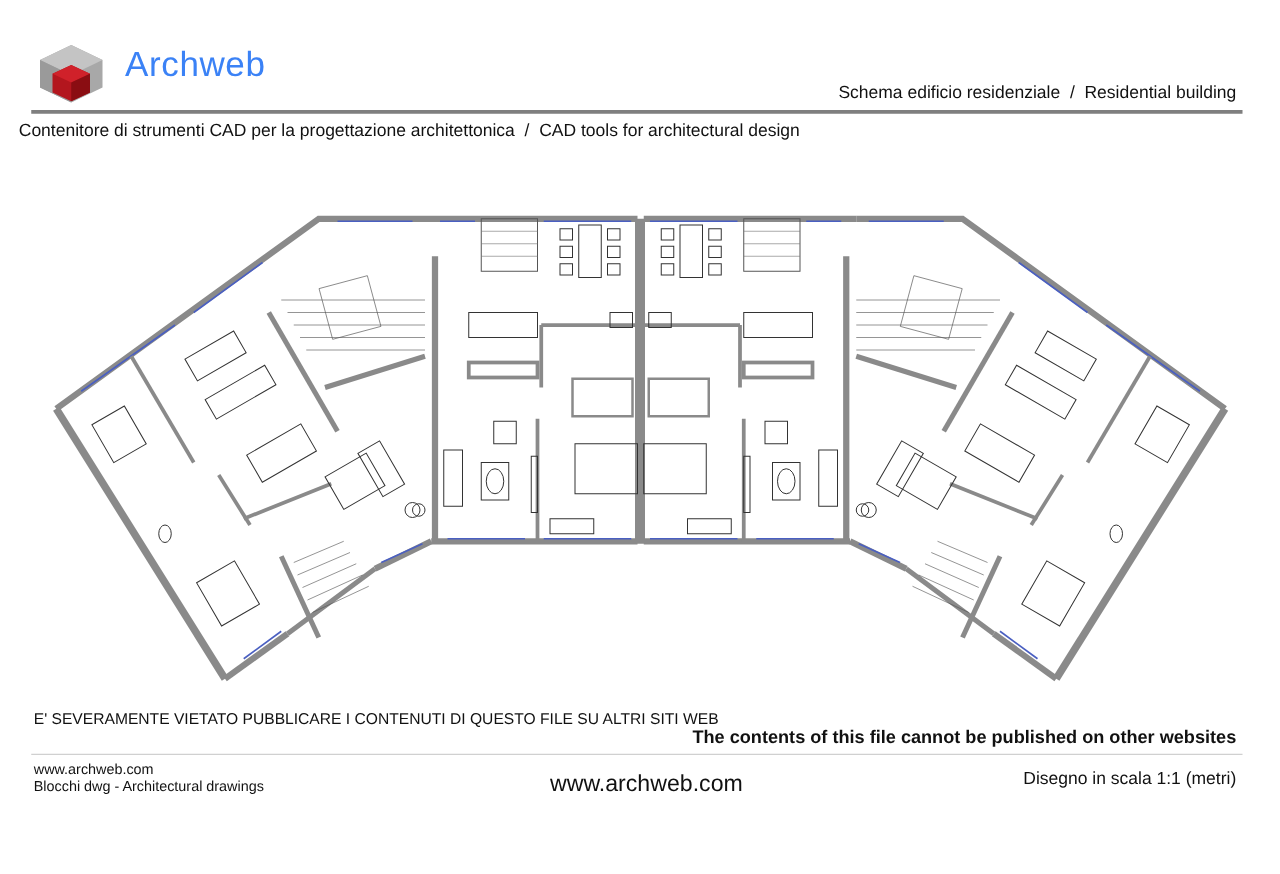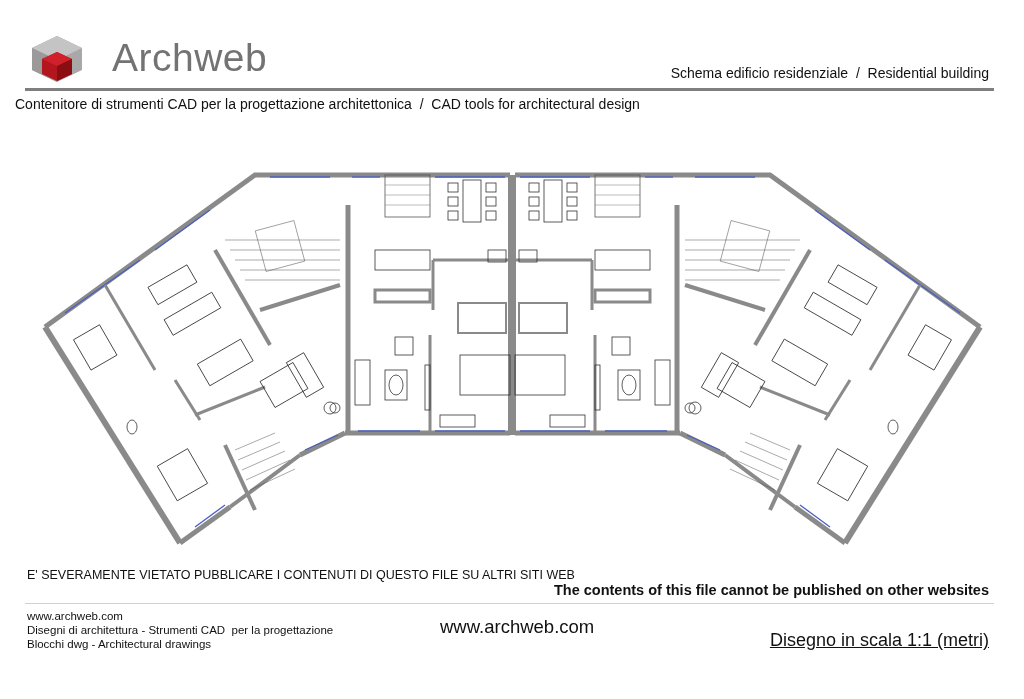--- a/index.html
+++ b/index.html
@@ -1,28 +1,28 @@
 <!DOCTYPE html>
 <html><head>
 <meta charset="utf-8">
 <style>
   html,body{margin:0;padding:0;background:#fff;}
   body{width:1024px;height:699px;position:relative;overflow:hidden;font-family:"Liberation Sans",sans-serif;color:#111;}
   .abs{position:absolute;}
-  .logo-title{left:112px;top:36px;font-size:39px;letter-spacing:0.5px;color:#737373;}
+  .logo-title{left:100px;top:36px;font-size:28px;letter-spacing:0.5px;color:#3b82f6;}
   .header-right{right:35px;top:65px;font-size:14px;margin-left:16px;}
   .rule-top{left:25px;top:88px;width:969px;height:3px;background:#7f7f7f;}
   .subtitle{left:15px;top:96px;font-size:14px;}
   .plan{left:40px;top:165px;}
   .warn-it{left:27px;top:568px;font-size:12.5px;}
   .warn-en{right:35px;top:582px;font-size:14.5px;font-weight:bold;}
   .rule-bottom{left:25px;top:603px;width:969px;height:1px;background:#d0d0d0;}
   .foot-left{left:27px;top:609px;font-size:11.5px;line-height:14px;}
   .foot-center{left:440px;top:616px;font-size:18.5px;}
-  .foot-right{right:35px;top:630px;font-size:18px;text-decoration:underline;}
+  .foot-right{right:35px;top:614px;font-size:14px;}
 </style>
 </head>
 <body>
 
 <div class="abs" style="left:30px;top:34px;">
   <svg width="54" height="50" viewBox="0 0 54 50">
     <polygon points="27,2 52,14 52,36 27,48 2,36 2,14" fill="#a8a8a8"></polygon>
     <polygon points="27,2 52,14 27,26 2,14" fill="#c4c4c4"></polygon>
     <polygon points="2,14 27,26 27,48 2,36" fill="#9a9a9a"></polygon>
     <polygon points="27,18 42,25 42,40 27,47 12,40 12,25" fill="#b3161e"></polygon>
@@ -206,17 +206,16 @@
     <ellipse cx="92" cy="262" rx="5" ry="7"></ellipse>
   </g>
 </svg>
 </div>
 
 <div class="abs warn-it">E' SEVERAMENTE VIETATO PUBBLICARE I CONTENUTI DI QUESTO FILE SU ALTRI SITI WEB</div>
 <div class="abs warn-en">The contents of this file cannot be published on other websites</div>
 <div class="abs rule-bottom"></div>
 <div class="abs foot-left">
   <div>www.archweb.com</div>
-  <div style="white-space:pre;">Disegni di architettura - Strumenti CAD  per la progettazione</div>
   <div>Blocchi dwg - Architectural drawings</div>
 </div>
 <div class="abs foot-center">www.archweb.com</div>
 <div class="abs foot-right">Disegno in scala 1:1 (metri)</div>
 
 </body></html>

